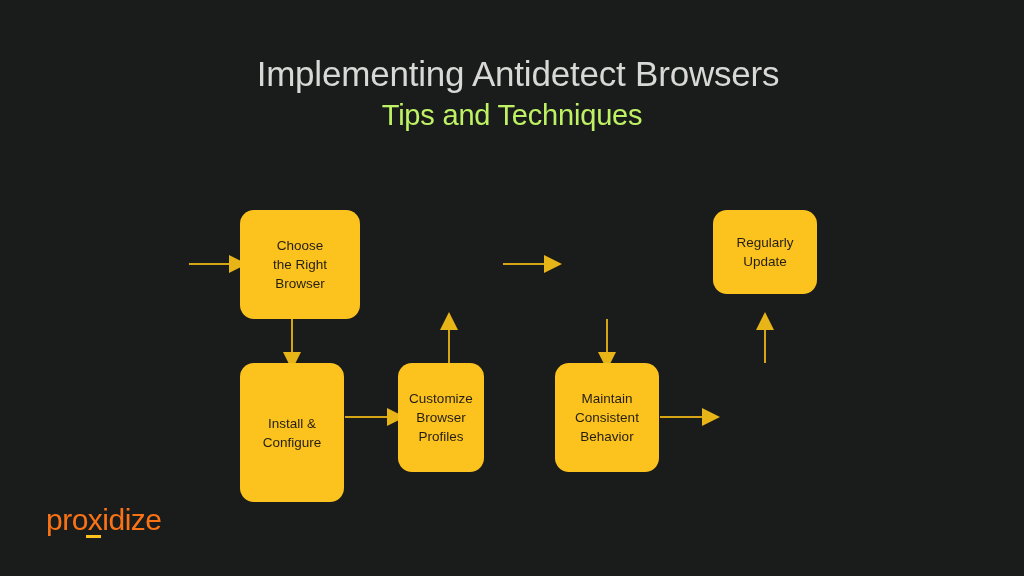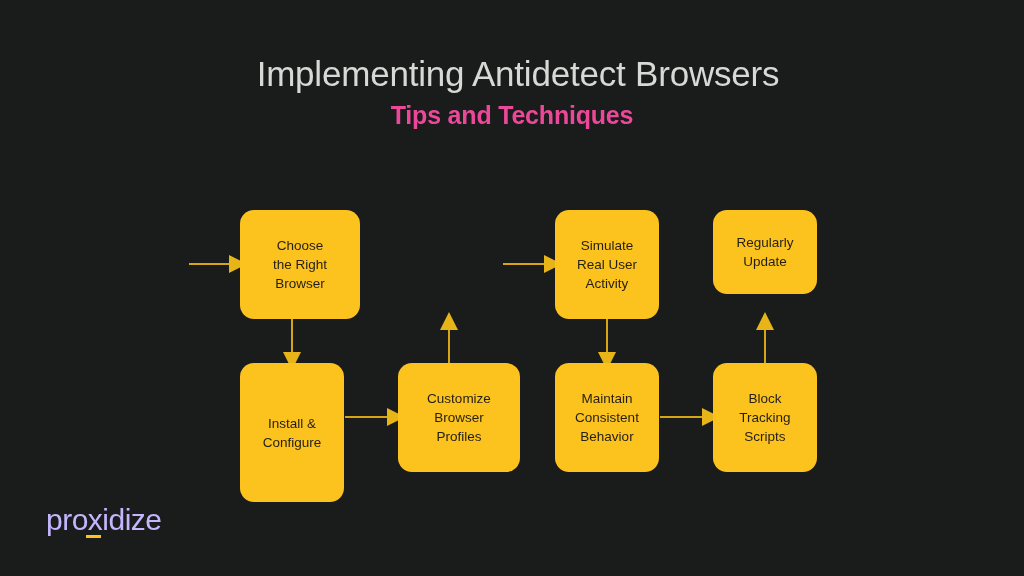--- a/index.html
+++ b/index.html
@@ -27,24 +27,24 @@
     display: block;
     font-size: 35px;
     line-height: 44px;
     color: #d8d8d6;
     font-weight: 400;
     letter-spacing: -0.2px;
     padding-left: 12px;
   }
   .title-sub {
     display: block;
-    font-size: 25px;
+    font-size: 29px;
     line-height: 38px;
-    color: #ec4899;
-    font-weight: 700;
+    color: #bef264;
+    font-weight: 400;
     letter-spacing: -0.2px;
   }
 
   
   .flow {
     position: absolute;
     top: 0;
     left: 0;
     width: 1024px;
     height: 576px;
@@ -80,39 +80,39 @@
   }
   .node span { display: block; white-space: pre-line; }
 
   
   #node-choose   { left: 240px; top: 210px; width: 120px; height: 109px; }
   #node-integrate{ left: 398px; top: 210px; width: 103px; height: 109px; }
   #node-simulate { left: 555px; top: 210px; width: 104px; height: 109px; }
   #node-regularly{ left: 713px; top: 210px; width: 104px; height: 84px; border-radius: 14px; }
   
   #node-install  { left: 240px; top: 363px; width: 104px; height: 139px; }
-  #node-customize{ left: 398px; top: 363px; width: 122px; height: 109px; }
+  #node-customize{ left: 398px; top: 363px; width: 86px; height: 109px; }
   #node-maintain { left: 555px; top: 363px; width: 104px; height: 109px; }
   #node-block    { left: 713px; top: 363px; width: 104px; height: 109px; }
 
   .flow-svg {
     position: absolute;
     left: 0; top: 0;
     width: 1024px; height: 576px;
     pointer-events: none;
   }
 
   
   .logo {
     position: absolute;
     left: 46px;
     top: 503px;
     font-size: 30px;
     line-height: 34px;
-    color: #c4b5fd;
+    color: #f97316;
     font-weight: 400;
     letter-spacing: -0.5px;
   }
   .logo .mark { position: relative; display: inline-block; }
   .logo .underline {
     position: absolute;
     left: 40px;
     bottom: -1px;
     width: 15px;
     height: 3px;
@@ -163,46 +163,36 @@
 
       <line x1="765" y1="363" x2="765" y2="328" marker-end="url(#ar-u)"></line>
     </g>
   </svg>
 
   <div class="node" id="node-choose">
     <span>Choose
 the Right
 Browser</span>
   </div>
-  <div class="node" id="node-simulate">
-    <span>Simulate
-Real User
-Activity</span>
-  </div>
   <div class="node" id="node-regularly">
     <span>Regularly
 Update</span>
   </div>
 
   <div class="node" id="node-install">
     <span>Install &amp;
 Configure</span>
   </div>
   <div class="node" id="node-customize">
     <span>Customize
 Browser
 Profiles</span>
   </div>
   <div class="node" id="node-maintain">
     <span>Maintain
 Consistent
 Behavior</span>
   </div>
-  <div class="node" id="node-block">
-    <span>Block
-Tracking
-Scripts</span>
-  </div>
 </div>
 
 <div class="logo">
   <span class="mark">proxidize</span><span class="underline"></span>
 </div>
 
 </body></html>

